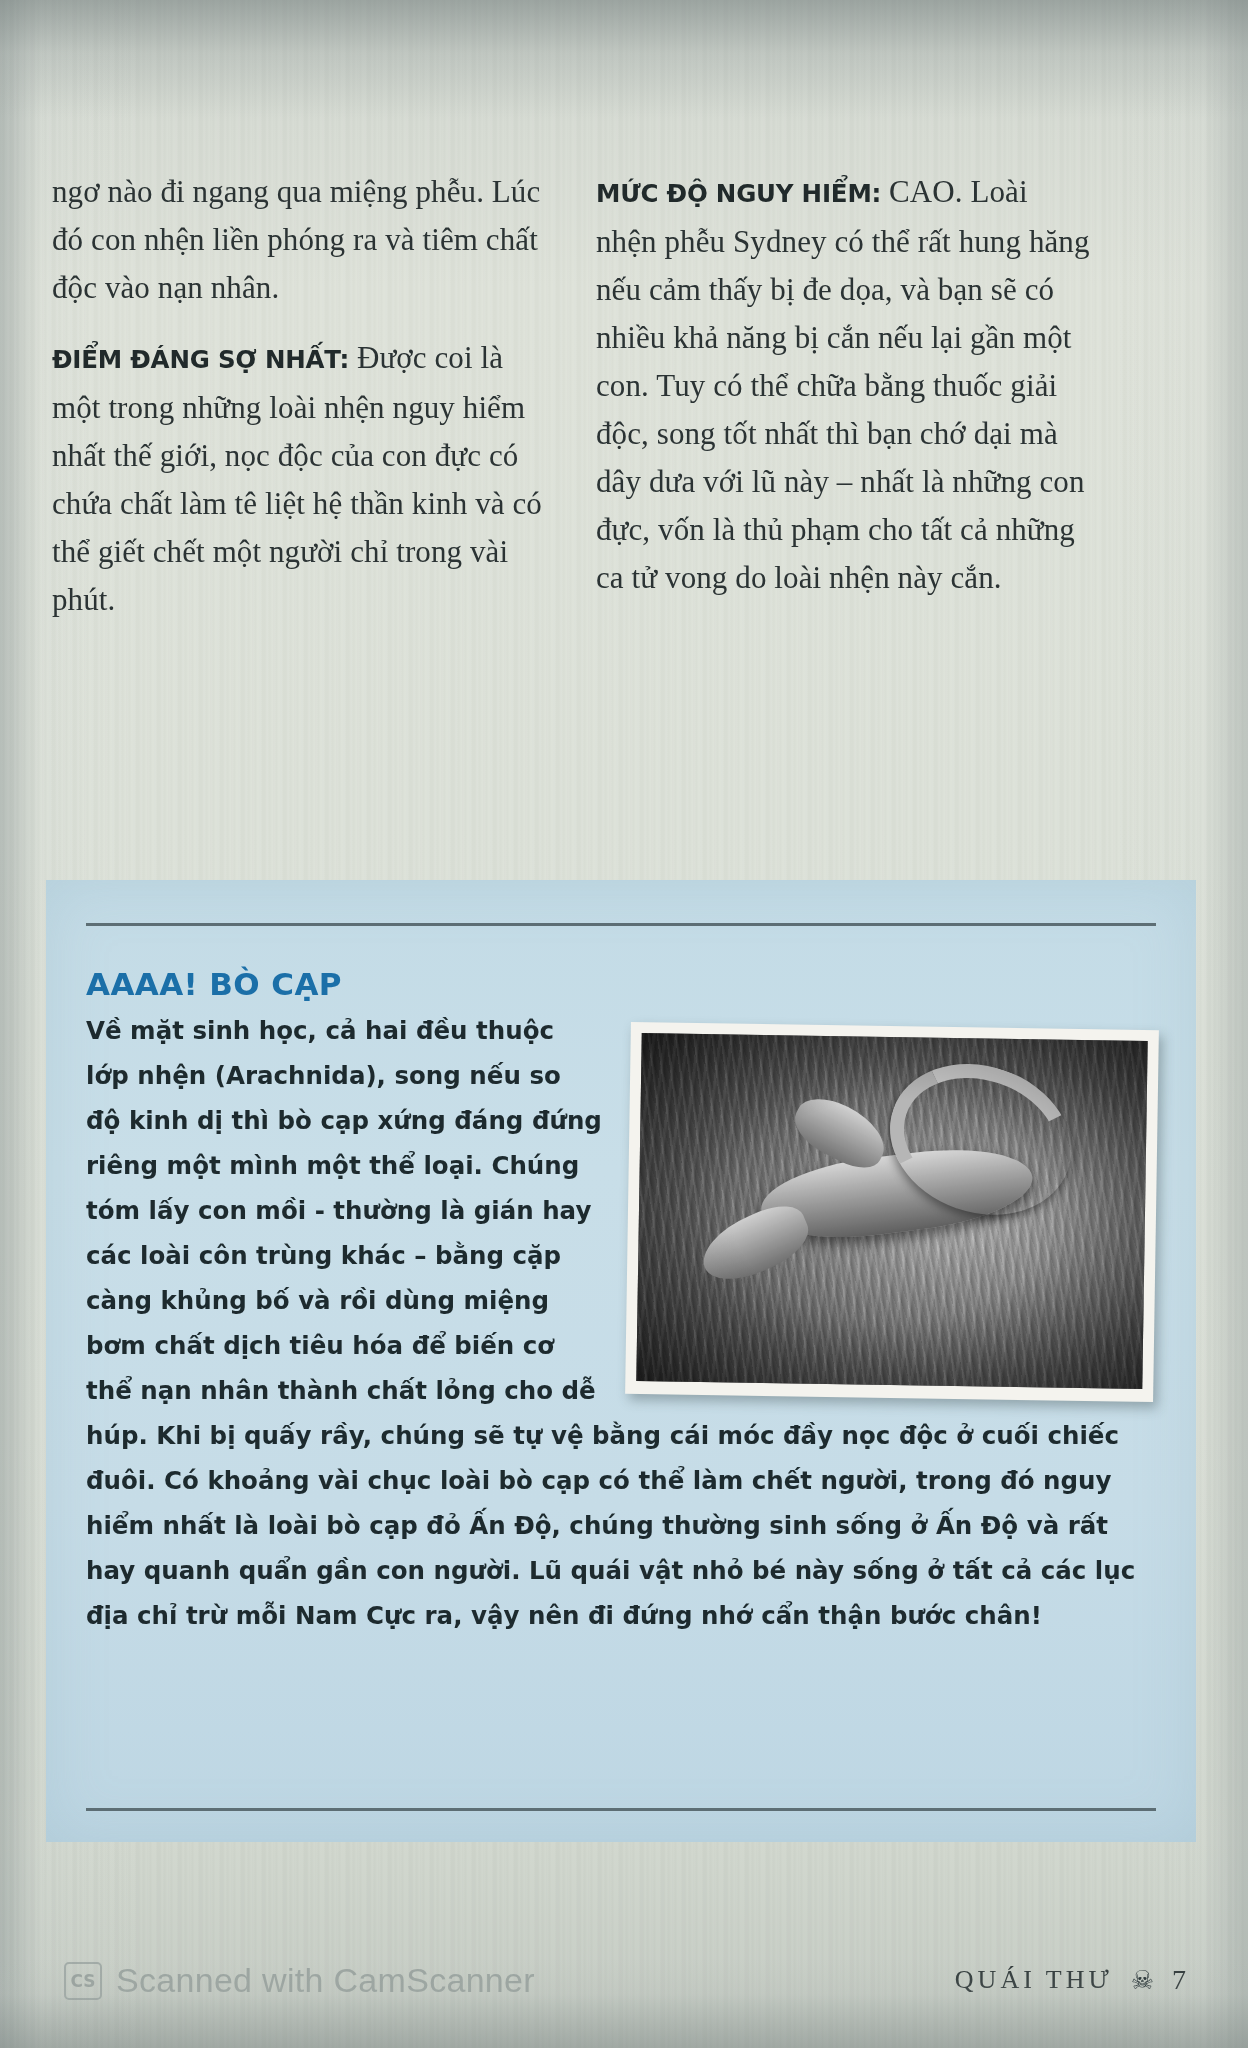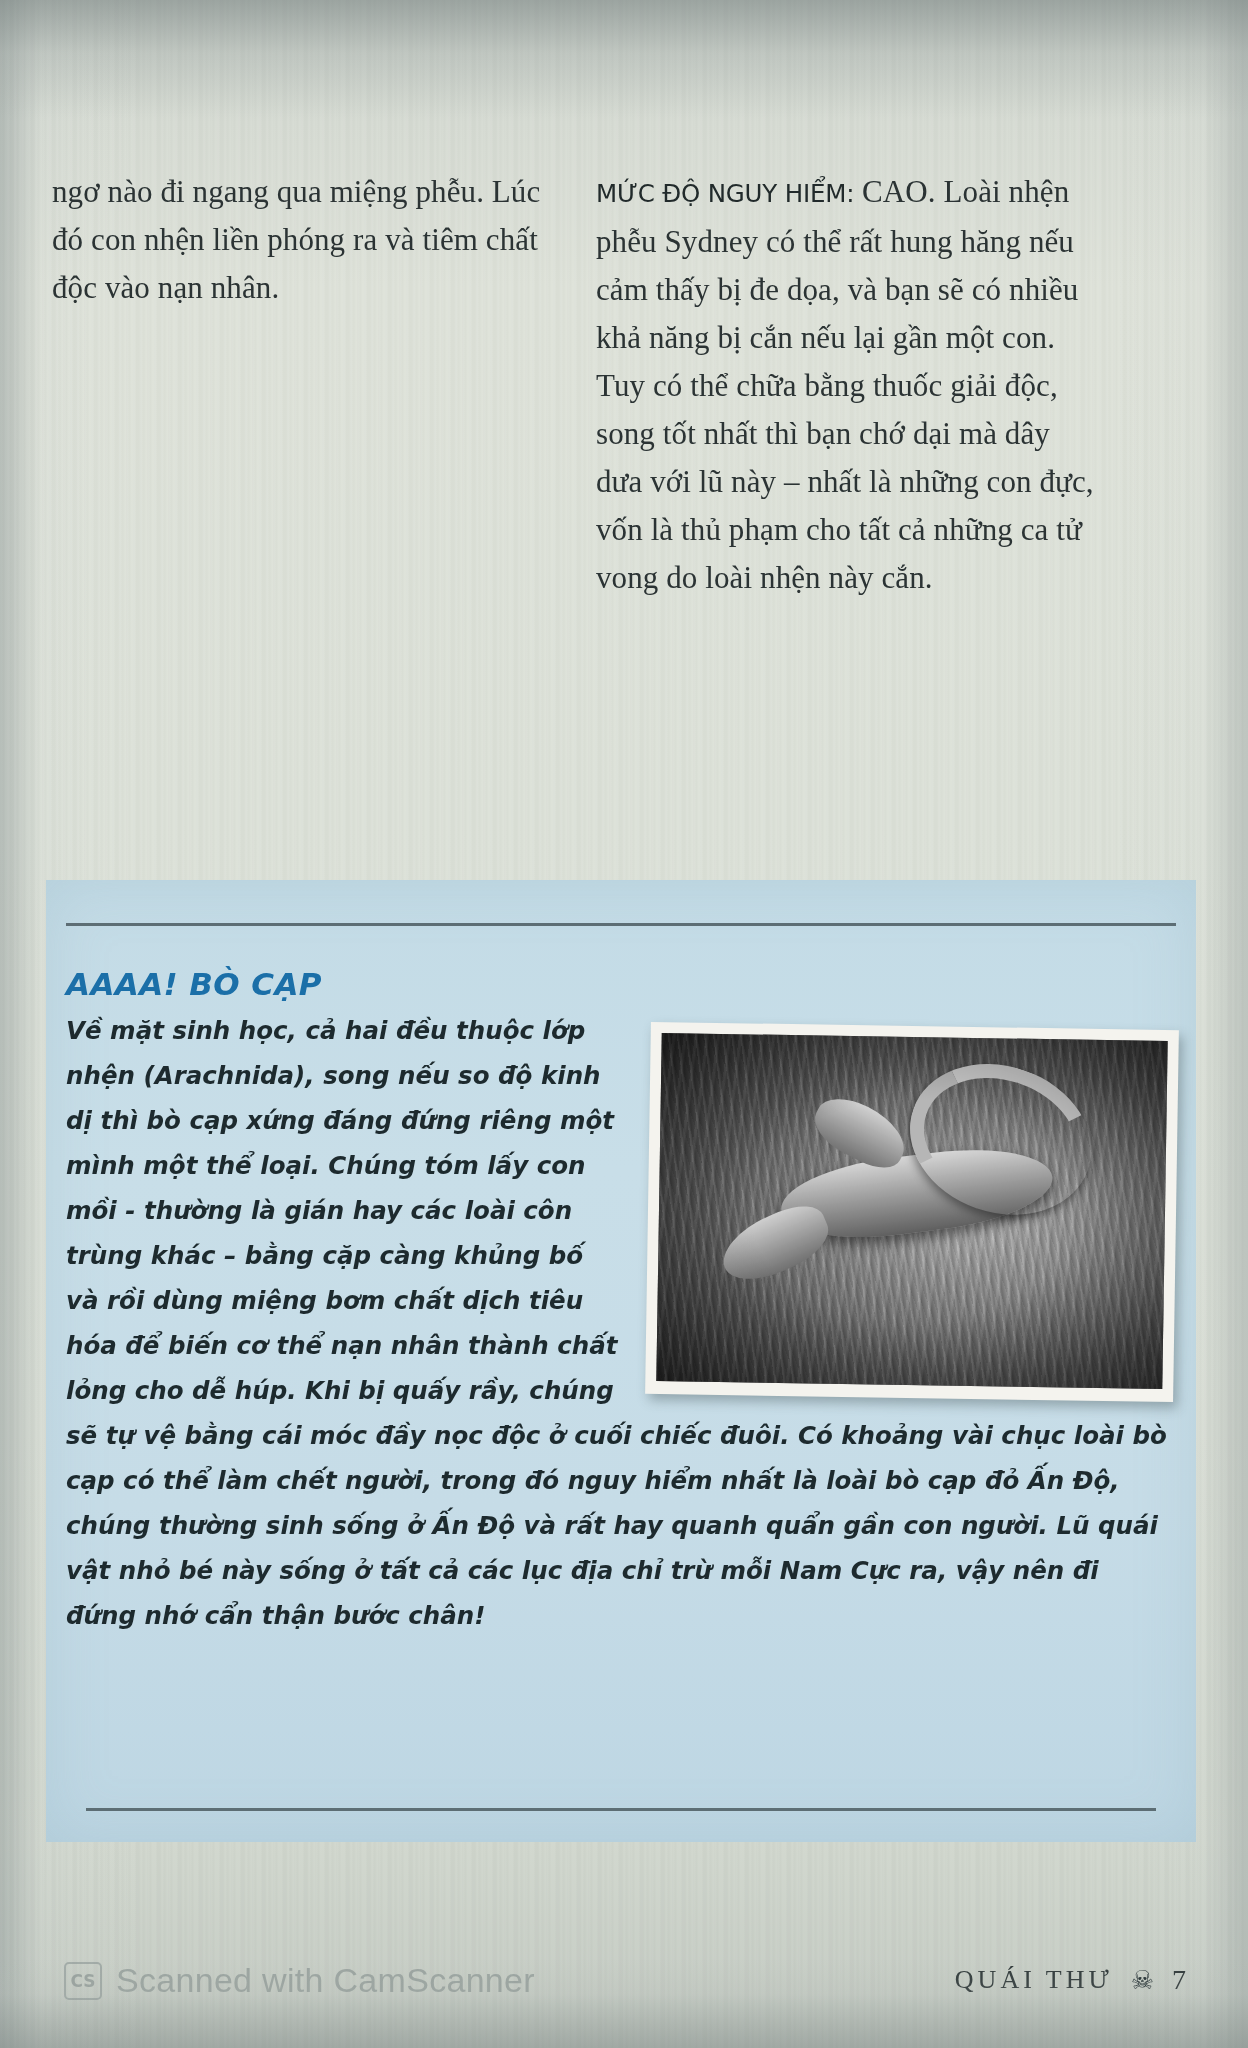--- a/index.html
+++ b/index.html
@@ -58,43 +58,42 @@
   .col p {
     margin: 0 0 22px 0;
     font-size: 31px;
     line-height: 48px;
     color: #2b3334;
     letter-spacing: 0.1px;
   }
   .col p:last-child { margin-bottom: 0; }
   .run-head {
     font-family: "DejaVu Sans", sans-serif;
-    font-weight: normal;
+    font-weight: bold;
     font-size: 24.5px;
     letter-spacing: -0.2px;
     color: #212a2b;
     text-align: center;
   }
 
   
   .box {
     position: absolute;
     left: 46px;
     top: 880px;
     width: 1150px;
     height: 962px;
     background: linear-gradient(180deg, #c3dbe6 0%, #c8dee8 30%, #c6dce7 65%, #bdd6e3 100%);
     box-shadow: inset 0 0 60px rgba(140,170,185,0.25);
   }
   .box-inner {
     position: relative;
-    padding: 0 20px;
+    padding: 0 40px;
     height: 100%;
     box-sizing: border-box;
-    font-style: italic;
   }
   .rule {
     height: 3px;
     background: #4b5a60;
     opacity: 0.85;
   }
   .rule.top { margin-top: 43px; }
   .rule.bottom { position: absolute; left: 40px; right: 40px; bottom: 74px; }
 
   .box-title {
@@ -253,20 +252,21 @@
 </head>
 <body>
 
 <div class="page">
   <div class="grain"></div>
   <div class="top-shadow"></div>
 
   <div class="cols">
     <div class="col">
       <p>ngơ nào đi ngang qua miệng phễu. Lúc đó con nhện liền phóng ra và tiêm chất độc vào nạn nhân.</p>
+      <p><span class="run-head">ĐIỂM ĐÁNG SỢ NHẤT:</span><span> Được coi là</span> <span>một trong những loài nhện nguy hiểm nhất thế giới, nọc độc của con đực có chứa chất làm tê liệt hệ thần kinh và có thể giết chết một người chỉ trong vài phút.</span></p>
     </div>
     <div class="col">
       <p><span class="run-head">MỨC ĐỘ NGUY HIỂM:</span> <span>CAO. Loài nhện phễu Sydney có thể rất hung hăng nếu cảm thấy bị đe dọa, và bạn sẽ có nhiều khả năng bị cắn nếu lại gần một con. Tuy có thể chữa bằng thuốc giải độc, song tốt nhất thì bạn chớ dại mà dây dưa với lũ này – nhất là những con đực, vốn là thủ phạm cho tất cả những ca tử vong do loài nhện này cắn.</span></p>
     </div>
   </div>
 
   <div class="box">
     <div class="box-inner">
       <div class="rule top"></div>
       <div class="box-title">AAAA! BÒ CẠP</div>

